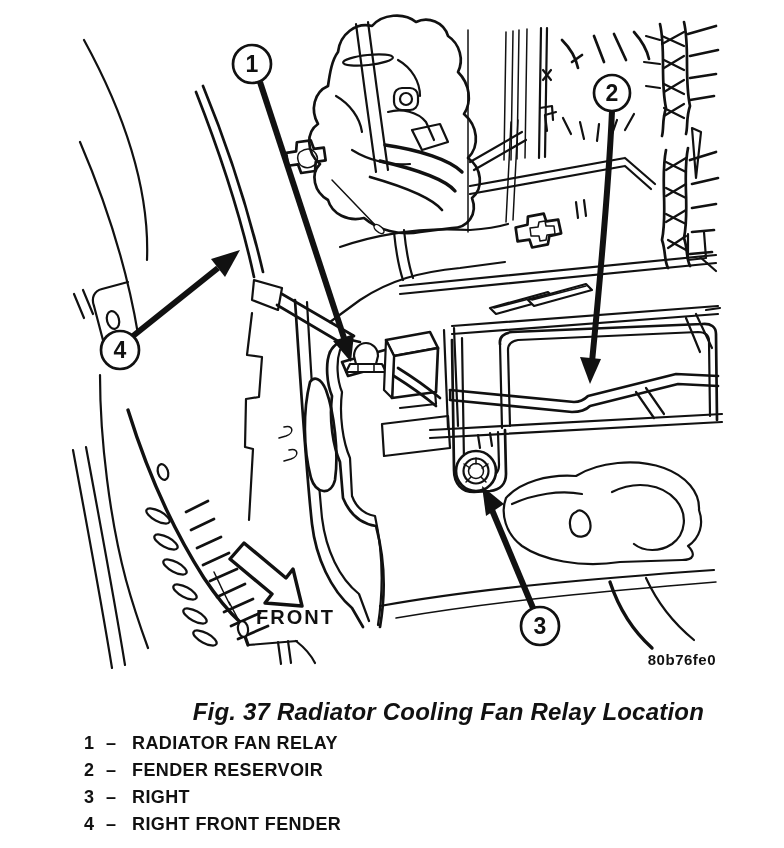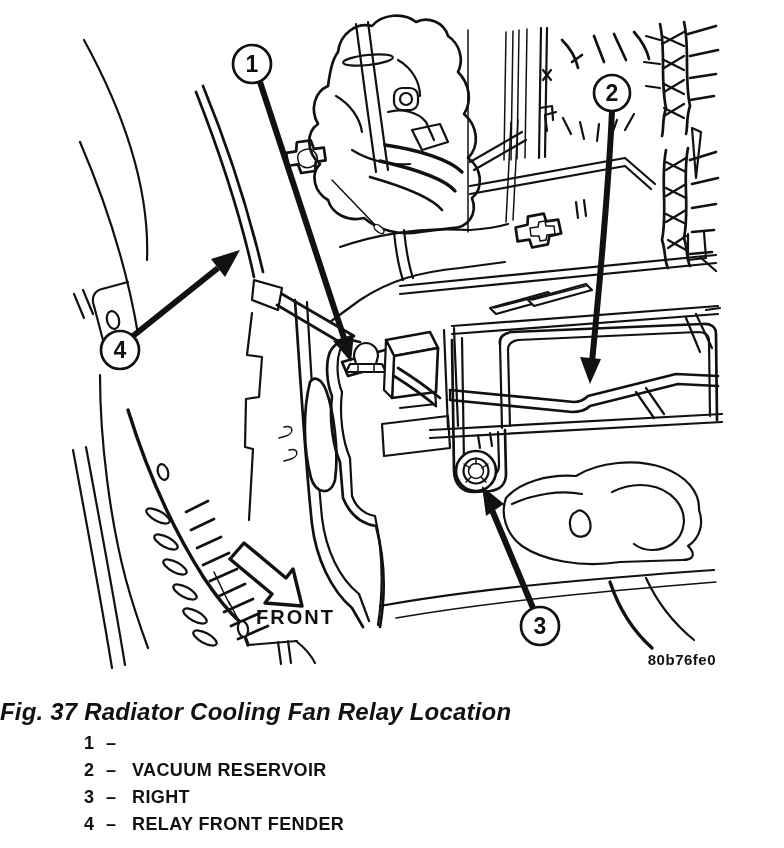--- a/index.html
+++ b/index.html
@@ -15,21 +15,21 @@
   #diag .m{stroke-width:2.7}
   #diag .n{stroke-width:1.5}
   #diag .fw{fill:#fff}
   #diag .fb{fill:#111;stroke:none}
   #diag .sh{stroke-width:6;stroke-linecap:butt}
   #diag text{fill:#111;stroke:none;font-family:"Liberation Sans",sans-serif;}
   #diag .callout-num{font-size:23px;font-weight:bold;text-anchor:middle;}
   #diag .front-text{font-size:20px;font-weight:bold;letter-spacing:2px;}
   #diag .code-text{font-size:15px;font-weight:bold;text-anchor:end;letter-spacing:0.5px;}
   .figure-caption{
-    position:absolute;top:698px;left:0;width:704px;text-align:left;
+    position:absolute;top:698px;left:0;width:704px;text-align:right;
     font-size:24px;font-weight:bold;font-style:italic;letter-spacing:0.2px;
   }
   .legend-row{
     position:absolute;left:84px;display:flex;align-items:baseline;
     font-size:18px;font-weight:bold;letter-spacing:0.4px;white-space:nowrap;
   }
   .legend-row .num{width:22px;}
   .legend-row .dash{width:26px;}
   .r1{top:733px}.r2{top:760px}.r3{top:787px}.r4{top:814px}
 </style>
@@ -218,28 +218,29 @@
     <text class="callout-num" x="120" y="358">4</text>
   </g>
 </svg>
 </div>
 
 <div class="figure-caption">Fig. 37 Radiator Cooling Fan Relay Location</div>
 
 <div class="legend-row r1">
   <span class="num">1</span>
   <span class="dash">–</span>
+  <span class="lbl">RADIATOR FAN RELAY</span>
 </div>
 <div class="legend-row r2">
   <span class="num">2</span>
   <span class="dash">–</span>
-  <span class="lbl">VACUUM RESERVOIR</span>
+  <span class="lbl">FENDER RESERVOIR</span>
 </div>
 <div class="legend-row r3">
   <span class="num">3</span>
   <span class="dash">–</span>
   <span class="lbl">RIGHT</span>
 </div>
 <div class="legend-row r4">
   <span class="num">4</span>
   <span class="dash">–</span>
-  <span class="lbl">RELAY FRONT FENDER</span>
+  <span class="lbl">RIGHT FRONT FENDER</span>
 </div>
 
 </body></html>

